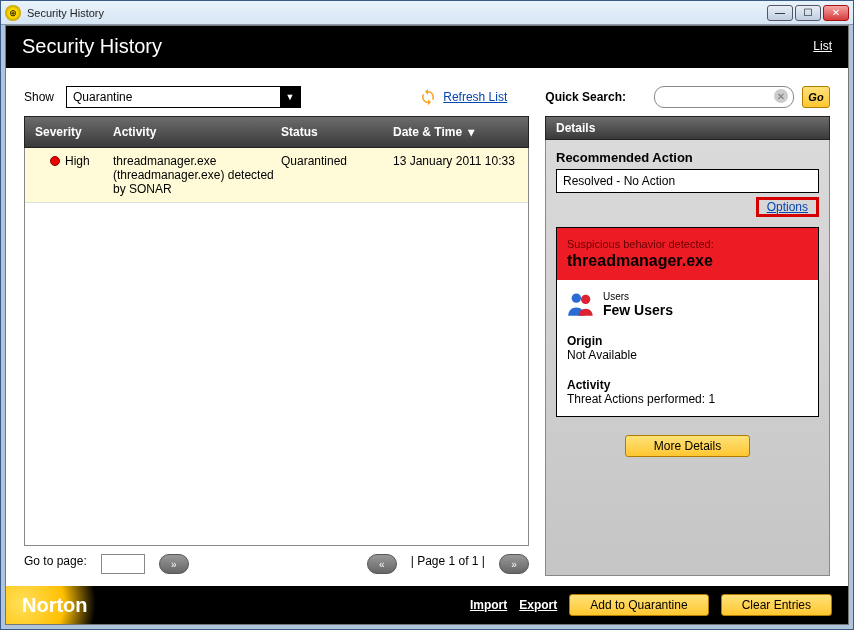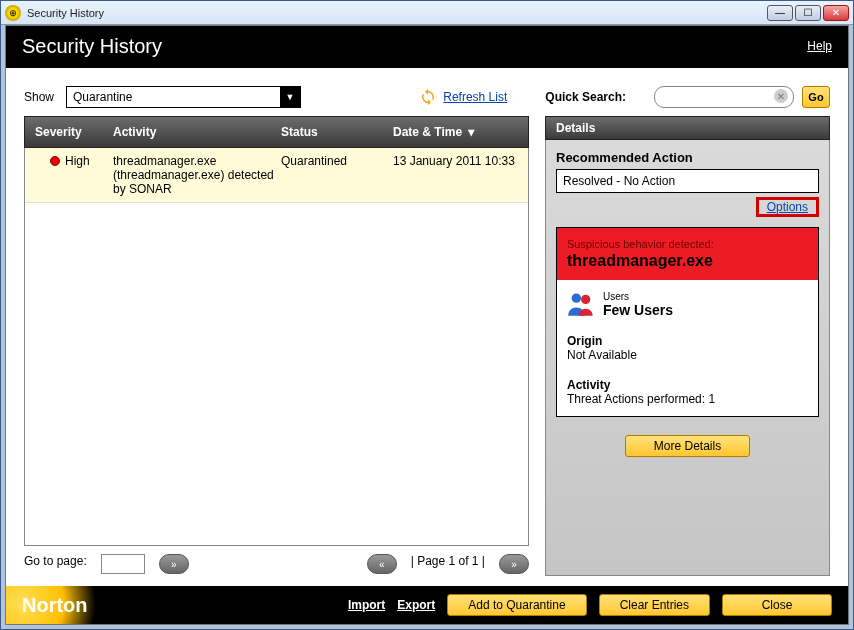--- a/index.html
+++ b/index.html
@@ -28,21 +28,21 @@
 .show-select .dd-btn { width: 20px; height: 20px; background: #000; color: #fff; display: flex; align-items: center; justify-content: center; font-size: 9px; }
 
 .refresh-area { margin-left: auto; display: flex; align-items: center; gap: 6px; margin-right: 30px; }
 .refresh-icon { width: 18px; height: 18px; }
 .refresh-link { color: #0645ad; text-decoration: underline; cursor: pointer; }
 
 .quicksearch-label { font-weight: bold; margin-right: 20px; }
 .quicksearch-input { width: 140px; height: 22px; border: 1px solid #888; border-radius: 10px; padding: 0 22px 0 8px; background: #fff; position: relative; }
 .qs-wrap { position: relative; }
 .qs-clear { position: absolute; right: 6px; top: 3px; width: 14px; height: 14px; border-radius: 50%; background: #ccc; color:#777; font-size:10px; display:flex; align-items:center; justify-content:center; cursor:pointer; }
-.go-btn { width: 28px; height: 22px; border: 1px solid #b07d00; background: linear-gradient(to bottom,#ffe179,#ffc730); border-radius: 3px; font-size: 11px; font-weight: bold; cursor: pointer; }
+.go-btn { width: 28px; height: 22px; border: 1px solid #b07d00; background: linear-gradient(to bottom,#ffe179,#ffc730); border-radius: 3px; font-size: 11px; font-weight: bold; cursor: pointer; font-style: italic; }
 
 .main-split { flex: 1; display: flex; gap: 16px; }
 
 .left-panel { width: 505px; display: flex; flex-direction: column; }
 .table-head-grad { background: linear-gradient(to bottom,#6c6c6c,#3a3a3a); color: #fff; height: 32px; display: flex; align-items: center; font-size: 12px; font-weight: bold; border: 1px solid #222; }
 .th-sev { width: 88px; padding-left: 10px; }
 .th-act { width: 168px; }
 .th-stat { width: 112px; }
 .th-dt { flex: 1; display:flex; align-items:center; gap:6px; }
 .table-body { flex: 1; border: 1px solid #888; border-top: none; background: #fff; }
@@ -106,21 +106,21 @@
       <div class="win-btn">—</div>
       <div class="win-btn">☐</div>
       <div class="win-btn close">✕</div>
     </div>
   </div>
 
   <div class="window-body">
 
     <div class="header-black">
       <h1>Security History</h1>
-      <span class="help">Help</span>
+      <span class="help">List</span>
     </div>
 
     <div class="content-area">
 
       <div class="top-controls">
         <span class="show-label">Show</span>
         <div class="show-select">
           <span>Quarantine</span>
           <span class="dd-btn">▼</span>
         </div>
@@ -223,17 +223,16 @@
 
     <div class="bottom-bar">
       <div class="norton-logo">
         <span class="n">Norton</span>
       </div>
       <div class="bottom-spacer"></div>
       <span class="b-link">Import</span>
       <span class="b-link">Export</span>
       <button class="b-btn">Add to Quarantine</button>
       <button class="b-btn">Clear Entries</button>
-      <button class="b-btn">Close</button>
     </div>
 
   </div>
 </div>
 
 </body></html>

